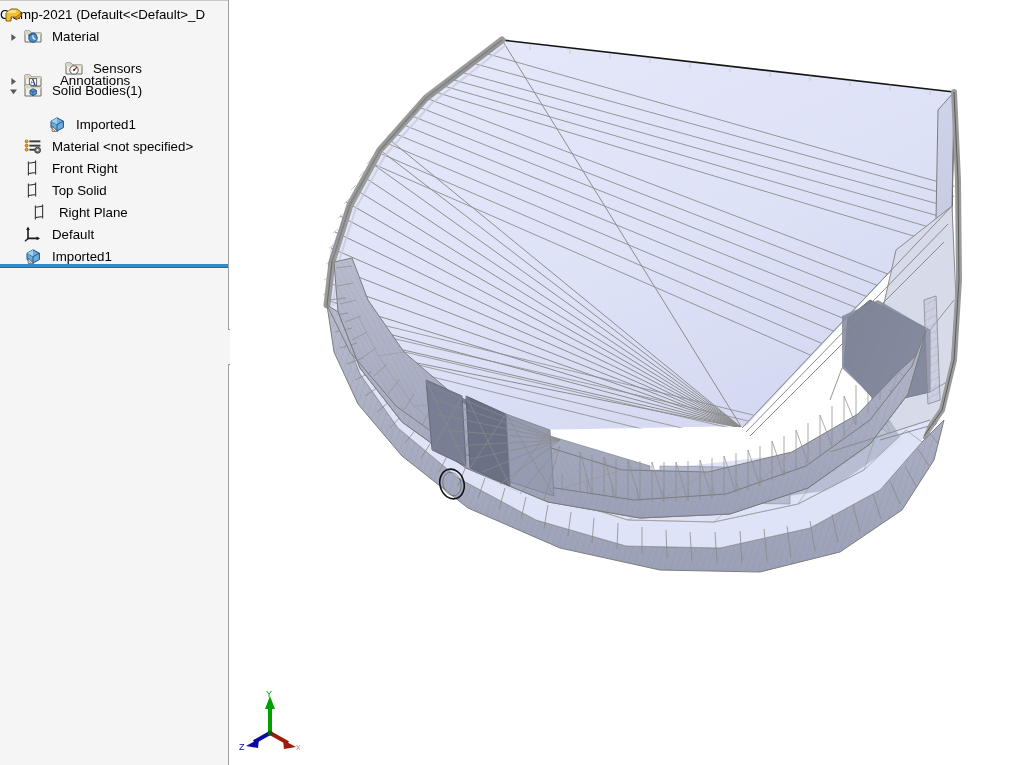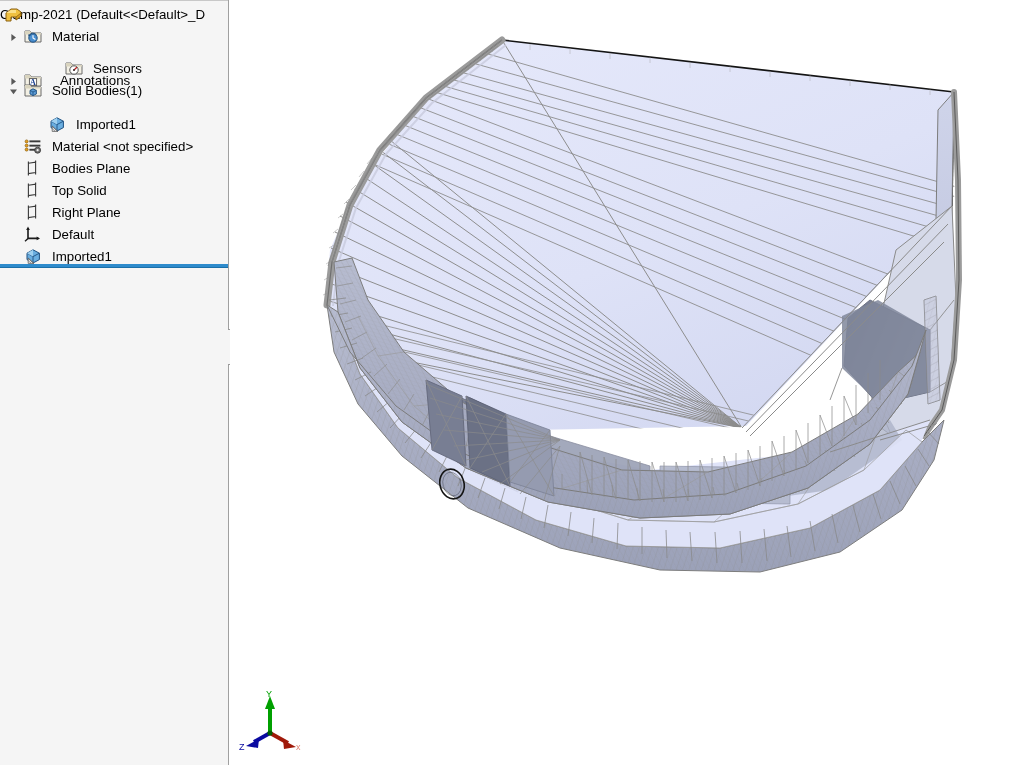--- a/index.html
+++ b/index.html
@@ -196,35 +196,35 @@
         <div class="tree-row" style="top: 158px;">
           <span class="ico" style="left: 24px; top: 2px;">
             <svg width="18" height="17" viewBox="0 0 18 17">
       <path d="M4.4 3.2 L11.6 2.2 L11.6 12.6 L4.4 13.6 Z" fill="none" stroke="#3a3a3a" stroke-width="1.1"></path>
       <path d="M4.4 3.2 L4.4 1.4" stroke="#3a3a3a" stroke-width="1.1"></path>
       <path d="M11.6 2.2 L11.6 0.6" stroke="#3a3a3a" stroke-width="1.1"></path>
       <path d="M4.4 13.6 L4.4 15.4" stroke="#3a3a3a" stroke-width="1.1"></path>
       <path d="M11.6 12.6 L11.6 14.4" stroke="#3a3a3a" stroke-width="1.1"></path>
     </svg>
           </span>
-          <span class="lbl" style="left: 52px; line-height: 22px;">Bodies Plane</span>
+          <span class="lbl" style="left: 52px; line-height: 22px;">Front Right</span>
         </div>
         <div class="tree-row" style="top: 180px;">
           <span class="ico" style="left: 24px; top: 2px;">
             <svg width="18" height="17" viewBox="0 0 18 17">
       <path d="M4.4 3.2 L11.6 2.2 L11.6 12.6 L4.4 13.6 Z" fill="none" stroke="#3a3a3a" stroke-width="1.1"></path>
       <path d="M4.4 3.2 L4.4 1.4" stroke="#3a3a3a" stroke-width="1.1"></path>
       <path d="M11.6 2.2 L11.6 0.6" stroke="#3a3a3a" stroke-width="1.1"></path>
       <path d="M4.4 13.6 L4.4 15.4" stroke="#3a3a3a" stroke-width="1.1"></path>
       <path d="M11.6 12.6 L11.6 14.4" stroke="#3a3a3a" stroke-width="1.1"></path>
     </svg>
           </span>
           <span class="lbl" style="left: 52px; line-height: 22px;">Top Solid</span>
         </div>
-        <div class="tree-row" style="top: 202px;">
+        <div class="tree-row" style="top: 202px; margin-left: 7px;">
           <span class="ico" style="left: 24px; top: 2px;">
             <svg width="18" height="17" viewBox="0 0 18 17">
       <path d="M4.4 3.2 L11.6 2.2 L11.6 12.6 L4.4 13.6 Z" fill="none" stroke="#3a3a3a" stroke-width="1.1"></path>
       <path d="M4.4 3.2 L4.4 1.4" stroke="#3a3a3a" stroke-width="1.1"></path>
       <path d="M11.6 2.2 L11.6 0.6" stroke="#3a3a3a" stroke-width="1.1"></path>
       <path d="M4.4 13.6 L4.4 15.4" stroke="#3a3a3a" stroke-width="1.1"></path>
       <path d="M11.6 12.6 L11.6 14.4" stroke="#3a3a3a" stroke-width="1.1"></path>
     </svg>
           </span>
           <span class="lbl" style="left: 52px; line-height: 22px;">Right Plane</span>

